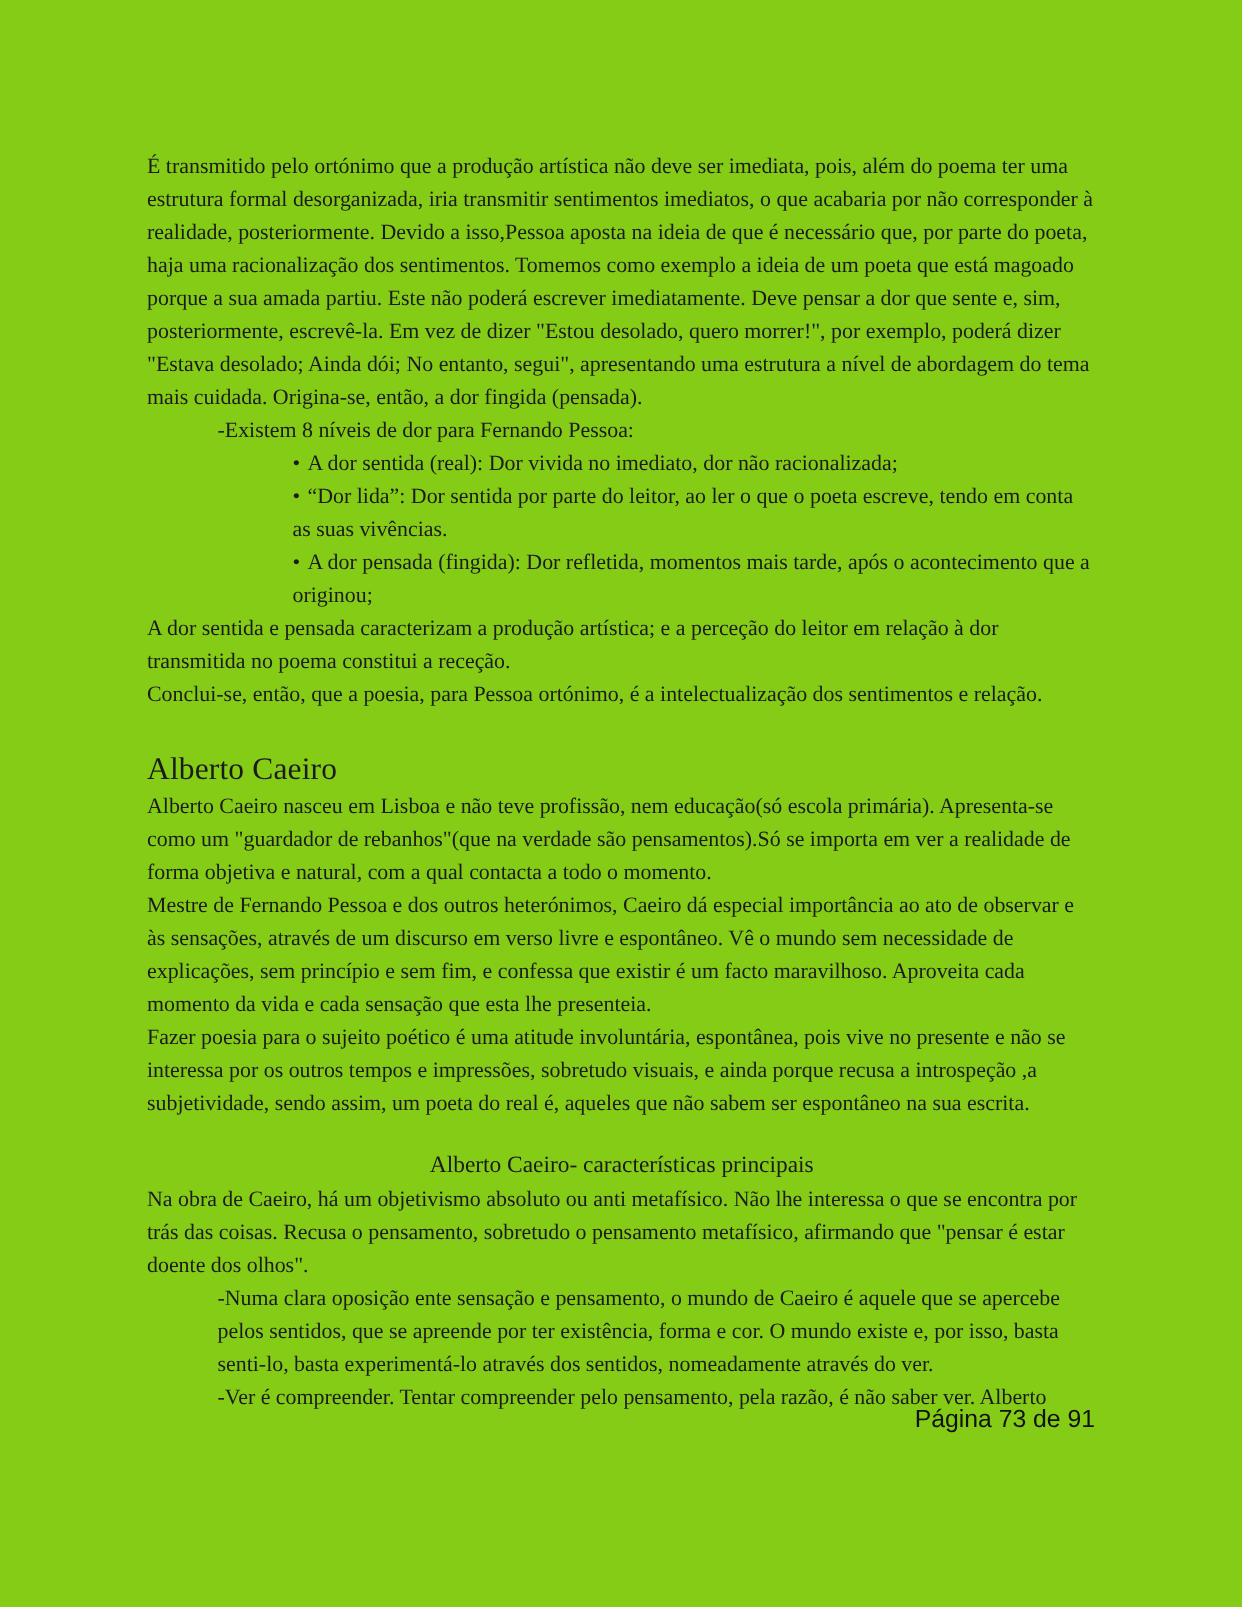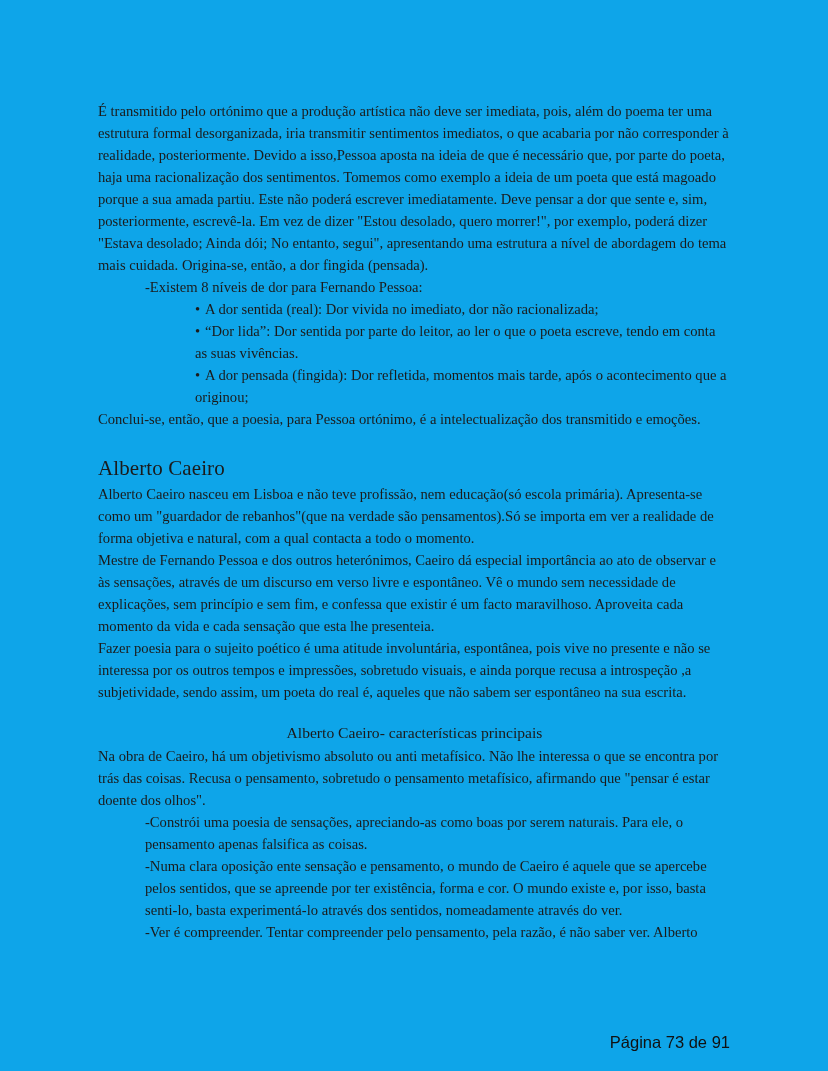--- a/index.html
+++ b/index.html
@@ -10,21 +10,21 @@
   }
   body {
     font-family: "Liberation Serif", "DejaVu Serif", serif;
     color: #1b1b1b;
     -webkit-font-smoothing: antialiased;
   }
   .page {
     position: relative;
     width: 828px;
     height: 1071px;
-    background: #0ea5e9;
+    background: #84cc16;
     overflow: hidden;
     box-sizing: border-box;
   }
   .content {
     position: absolute;
     left: 98px;
     top: 100px;
     width: 633px;
   }
   p, .para {
@@ -72,21 +72,21 @@
     font-size: 15.6px;
     line-height: 24px;
     color: #1b1b1b;
     text-align: center;
   }
   .spacer-lg { height: 23px; }
   .spacer-md { height: 18px; }
   .footer {
     position: absolute;
     right: 98px;
-    top: 1032px;
+    top: 936px;
     font-family: "Liberation Sans", "DejaVu Sans", sans-serif;
     font-size: 16.5px;
     line-height: 20px;
     color: #111111;
     white-space: nowrap;
   }
 </style>
 </head>
 <body>
 
@@ -97,41 +97,41 @@
     <p class="para">É transmitido pelo ortónimo que a produção artística não deve ser imediata, pois, além do poema ter uma estrutura formal desorganizada, iria transmitir sentimentos imediatos, o que acabaria por não corresponder à realidade, posteriormente. Devido a isso,Pessoa aposta na ideia de que é necessário que, por parte do poeta, haja uma racionalização dos sentimentos. Tomemos como exemplo a ideia de um poeta que está magoado porque a sua amada partiu. Este não poderá escrever imediatamente. Deve pensar a dor que sente e, sim, posteriormente, escrevê-la. Em vez de dizer "Estou desolado, quero morrer!", por exemplo, poderá dizer "Estava desolado; Ainda dói; No entanto, segui", apresentando uma estrutura a nível de abordagem do tema mais cuidada. Origina-se, então, a dor fingida (pensada).</p>
 
     <p class="dash-item">-Existem 8 níveis de dor para Fernando Pessoa:</p>
 
     <p class="bullet-item"><span class="bullet-glyph">•</span><span>A dor sentida (real): Dor vivida no imediato, dor não racionalizada;</span></p>
 
     <p class="bullet-item"><span class="bullet-glyph">•</span><span>“Dor lida”: Dor sentida por parte do leitor, ao ler o que o poeta escreve, tendo em conta as suas vivências.</span></p>
 
     <p class="bullet-item"><span class="bullet-glyph">•</span><span>A dor pensada (fingida): Dor refletida, momentos mais tarde, após o acontecimento que a originou;</span></p>
 
+    <p class="para">A dor sentida e pensada caracterizam a produção artística; e a perceção do leitor em relação à dor transmitida no poema constitui a receção.</p>
 
-    <p class="para">Conclui-se, então, que a poesia, para Pessoa ortónimo, é a intelectualização dos transmitido e emoções.</p>
+    <p class="para">Conclui-se, então, que a poesia, para Pessoa ortónimo, é a intelectualização dos sentimentos e relação.</p>
 
     <div class="spacer-lg"></div>
 
     <h1 class="doc-h1">Alberto Caeiro</h1>
 
     <p class="para">Alberto Caeiro nasceu em Lisboa e não teve profissão, nem educação(só escola primária). Apresenta-se como um "guardador de rebanhos"(que na verdade são pensamentos).Só se importa em ver a realidade de forma objetiva e natural, com a qual contacta a todo o momento.</p>
 
     <p class="para">Mestre de Fernando Pessoa e dos outros heterónimos, Caeiro dá especial importância ao ato de observar e às sensações, através de um discurso em verso livre e espontâneo. Vê o mundo sem necessidade de explicações, sem princípio e sem fim, e confessa que existir é um facto maravilhoso. Aproveita cada momento da vida e cada sensação que esta lhe presenteia.</p>
 
     <p class="para">Fazer poesia para o sujeito poético é uma atitude involuntária, espontânea, pois vive no presente e não se interessa por os outros tempos e impressões, sobretudo visuais, e ainda porque recusa a introspeção ,a subjetividade, sendo assim, um poeta do real é, aqueles que não sabem ser espontâneo na sua escrita.</p>
 
     <div class="spacer-md"></div>
 
     <h2 class="doc-h2">Alberto Caeiro- características principais</h2>
 
     <p class="para">Na obra de Caeiro, há um objetivismo absoluto ou anti metafísico. Não lhe interessa o que se encontra por trás das coisas. Recusa o pensamento, sobretudo o pensamento metafísico, afirmando que "pensar é estar doente dos olhos".</p>
 
 
-    <p class="dash-item">-Constrói uma poesia de sensações, apreciando-as como boas por serem naturais. Para ele, o pensamento apenas falsifica as coisas.</p>
 
     <p class="dash-item">-Numa clara oposição ente sensação e pensamento, o mundo de Caeiro é aquele que se apercebe pelos sentidos, que se apreende por ter existência, forma e cor. O mundo existe e, por isso, basta senti-lo, basta experimentá-lo através dos sentidos, nomeadamente através do ver.</p>
 
     <p class="dash-item">-Ver é compreender. Tentar compreender pelo pensamento, pela razão, é não saber ver. Alberto</p>
 
   </div>
 
   <div class="footer">Página 73 de 91</div>
 
 </div>

